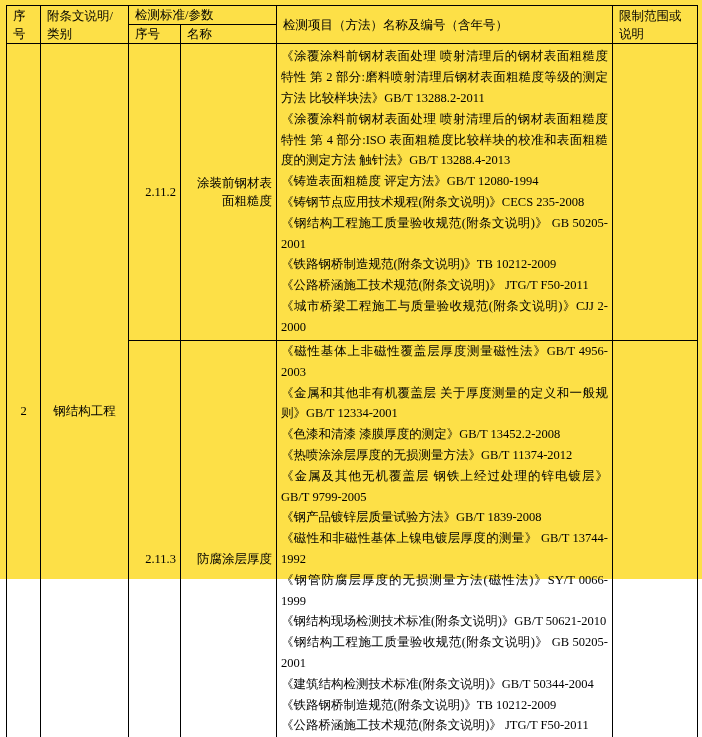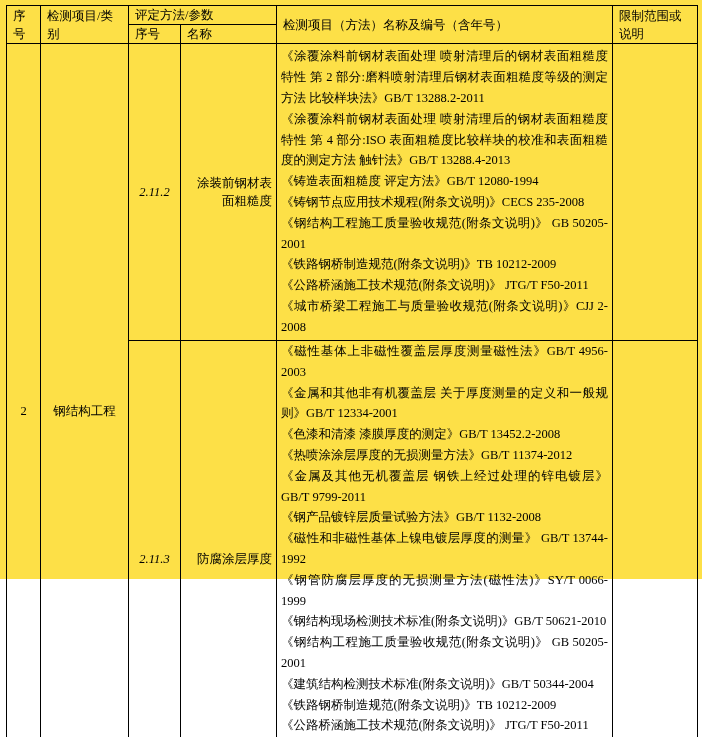--- a/index.html
+++ b/index.html
@@ -37,21 +37,21 @@
     overflow: hidden;
     word-break: break-word;
   }
   
   tr.hdr-top td, tr.hdr-sub td { height: 18px; text-align: left; padding-left: 6px; }
   td.c-center { text-align: center; padding-left: 2px; padding-right: 2px; }
   td.hdr-span { vertical-align: middle; }
   
   td.cell-index { text-align: center; }
   td.cell-category { text-align: center; padding-left: 8px; }
-  td.cell-code { text-align: center; font-style: italic; }
+  td.cell-code { text-align: right; }
   td.cell-name { text-align: right; padding-left: 6px; line-height: 21px; }
   td.cell-standards {
     vertical-align: top;
     padding: 2px 5px 2px 6px;
   }
   td.cell-limit { vertical-align: top; }
   .std {
     font-size: 12.5px;
     line-height: 20.8px;
     text-align: justify;
@@ -69,22 +69,22 @@
       <col style="width:34px">
       <col style="width:88px">
       <col style="width:52px">
       <col style="width:96px">
       <col style="width:336px">
       <col style="width:85px">
     </colgroup>
     <tbody>
       <tr class="hdr-top">
         <td class="c-center hdr-span" rowspan="2">序号</td>
-        <td class="hdr-span" rowspan="2">检测项目/类别</td>
-        <td colspan="2">评定方法/参数</td>
+        <td class="hdr-span" rowspan="2">附条文说明/类别</td>
+        <td colspan="2">检测标准/参数</td>
         <td class="hdr-span" rowspan="2">检测项目（方法）名称及编号（含年号）</td>
         <td class="hdr-span" rowspan="2">限制范围或说明</td>
       </tr>
       <tr class="hdr-sub">
         <td>序号</td>
         <td>名称</td>
       </tr>
 
       <tr class="row-a">
         <td class="cell-index" rowspan="2">2</td>
@@ -93,37 +93,37 @@
         <td class="cell-name">涂装前钢材表面粗糙度</td>
         <td class="cell-standards">
           <div>
               <div class="std">《涂覆涂料前钢材表面处理 喷射清理后的钢材表面粗糙度特性 第 2 部分:磨料喷射清理后钢材表面粗糙度等级的测定方法 比较样块法》GB/T 13288.2-2011</div>
               <div class="std">《涂覆涂料前钢材表面处理 喷射清理后的钢材表面粗糙度特性 第 4 部分:ISO 表面粗糙度比较样块的校准和表面粗糙度的测定方法 触针法》GB/T 13288.4-2013</div>
               <div class="std">《铸造表面粗糙度 评定方法》GB/T 12080-1994</div>
               <div class="std">《铸钢节点应用技术规程(附条文说明)》CECS 235-2008</div>
               <div class="std">《钢结构工程施工质量验收规范(附条文说明)》 GB 50205-2001</div>
               <div class="std">《铁路钢桥制造规范(附条文说明)》TB 10212-2009</div>
               <div class="std">《公路桥涵施工技术规范(附条文说明)》 JTG/T F50-2011</div>
-              <div class="std">《城市桥梁工程施工与质量验收规范(附条文说明)》CJJ 2-2008</div>
+              <div class="std">《城市桥梁工程施工与质量验收规范(附条文说明)》CJJ 2-2000</div>
             </div>
         </td>
         <td class="cell-limit"></td>
       </tr>
 
       <tr class="row-b">
         <td class="cell-code">2.11.3</td>
         <td class="cell-name">防腐涂层厚度</td>
         <td class="cell-standards">
           <div>
               <div class="std">《磁性基体上非磁性覆盖层厚度测量磁性法》GB/T 4956-2003</div>
               <div class="std">《金属和其他非有机覆盖层 关于厚度测量的定义和一般规则》GB/T 12334-2001</div>
               <div class="std">《色漆和清漆 漆膜厚度的测定》GB/T 13452.2-2008</div>
               <div class="std">《热喷涂涂层厚度的无损测量方法》GB/T 11374-2012</div>
-              <div class="std">《金属及其他无机覆盖层 钢铁上经过处理的锌电镀层》GB/T 9799-2011</div>
-              <div class="std">《钢产品镀锌层质量试验方法》GB/T 1132-2008</div>
+              <div class="std">《金属及其他无机覆盖层 钢铁上经过处理的锌电镀层》GB/T 9799-2005</div>
+              <div class="std">《钢产品镀锌层质量试验方法》GB/T 1839-2008</div>
               <div class="std">《磁性和非磁性基体上镍电镀层厚度的测量》 GB/T 13744-1992</div>
               <div class="std">《钢管防腐层厚度的无损测量方法(磁性法)》SY/T 0066-1999</div>
               <div class="std">《钢结构现场检测技术标准(附条文说明)》GB/T 50621-2010</div>
               <div class="std">《钢结构工程施工质量验收规范(附条文说明)》 GB 50205-2001</div>
               <div class="std">《建筑结构检测技术标准(附条文说明)》GB/T 50344-2004</div>
               <div class="std">《铁路钢桥制造规范(附条文说明)》TB 10212-2009</div>
               <div class="std">《公路桥涵施工技术规范(附条文说明)》 JTG/T F50-2011</div>
               <div class="std">《城市桥梁工程施工与质量验收规范(附条文说明)》CJJ 2-2008</div>
             </div>
         </td>

